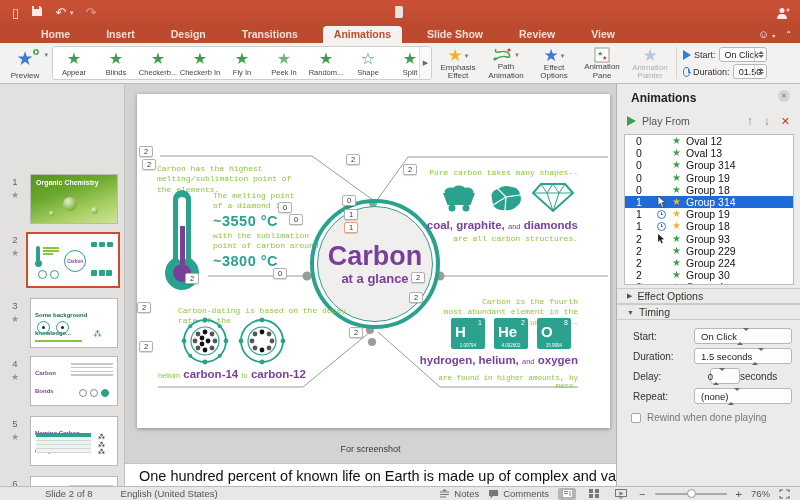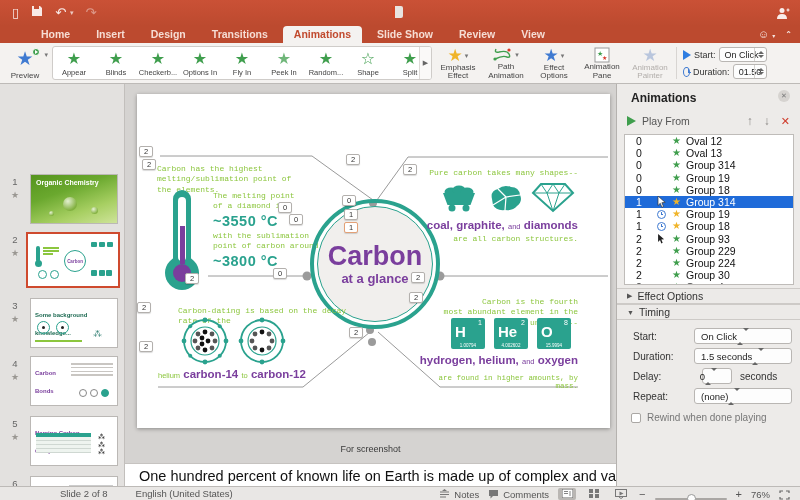--- a/index.html
+++ b/index.html
@@ -25,21 +25,21 @@
   .mag { position:relative; width:8px; height:8px; margin-right:4px; }
   .mag::before { content:""; position:absolute; left:0; top:0; width:5px; height:5px;
     border:1.3px solid #f0cfc2; border-radius:50%; }
   .mag::after { content:""; position:absolute; left:5.5px; top:5.5px; width:3px; height:1.3px;
     background:#f0cfc2; transform:rotate(45deg); }
   .mag-caret { color:#f0cfc2; font-size:6px; margin-right:3px; }
   .person-add { position:absolute; right:10px; top:6px; width:14px; height:13px; }
 
   
   .tabrow { position:absolute; left:0; top:26px; width:800px; height:17px; background:#bc4a2f; }
-  .tabs { display:flex; gap:4px; padding-left:30px; height:17px; align-items:flex-end; }
+  .tabs { display:flex; gap:14px; padding-left:30px; height:17px; align-items:flex-end; }
   .tab { color:#f6ddd4; font-size:10.5px; font-weight:bold; padding:2px 11px 3px; border-radius:4px 4px 0 0; }
   .tab.active { background:#f4f2f0; color:#c14a2e; }
   .tabrow-right { position:absolute; right:8px; top:2px; display:flex; gap:10px; align-items:center; }
   .smiley { color:rgba(255,255,255,.85); font-size:11px; }
   .chev-up { color:rgba(255,255,255,.85); font-size:8px; font-weight:bold; }
 
   
   .ribbon { position:absolute; left:0; top:43px; width:800px; height:41px; background:#f4f2f0;
     border-bottom:1px solid #bdbab7; display:flex; align-items:stretch; }
   .rgroup { display:flex; flex-direction:column; align-items:center; justify-content:space-between;
@@ -217,30 +217,30 @@
   .ap-section { position:absolute; left:0; right:0; height:16px; background:#eceae8;
     border-top:1px solid #cdcac7; border-bottom:1px solid #cdcac7; display:flex; align-items:center; padding-left:10px; }
   .ap-sec-tri { font-size:7px; color:#555; margin-right:5px; }
   .ap-sec-label { font-size:10.5px; color:#333; }
   .timingbody { position:absolute; left:0; right:0; top:240px; }
   .trow { position:absolute; left:16px; right:8px; height:16px; display:flex; align-items:center; }
   .trow .tl { font-size:10px; color:#333; flex:1; }
   .tselect { width:98px; height:16px; background:#fdfdfd; border:1px solid #b9b6b3; border-radius:3px;
     font-size:9.5px; color:#222; display:flex; align-items:center; padding-left:6px; position:relative; }
   .tsmall { width:30px; }
-  .tsuffix { font-size:10px; color:#333; margin-left:8px; width:52px; }
+  .tsuffix { font-size:10px; color:#333; width:52px; }
   .rewindrow { position:absolute; left:14px; top:72px; display:flex; align-items:center; gap:6px; }
   .cbx { width:10px; height:10px; background:#fff; border:1px solid #aaa7a4; border-radius:2px; }
   .rewind-label { font-size:10px; color:#777; }
 
   
   .statusbar { position:absolute; left:0; top:486px; width:800px; height:14px; background:#e9e7e5;
     border-top:1px solid #bdbab7; display:flex; align-items:center; font-size:9.5px; color:#555; }
-  .sb-left { display:flex; gap:28px; padding-left:60px; flex:1; }
-  .sb-right { display:flex; align-items:flex-end; gap:9px; padding-right:10px; }
+  .sb-left { display:flex; gap:28px; padding-left:45px; flex:1; }
+  .sb-right { display:flex; align-items:center; gap:9px; padding-right:10px; }
   .sb-item { display:flex; align-items:center; gap:4px; }
   .viewbtn { width:18px; height:12px; display:flex; align-items:center; justify-content:center; border-radius:2px; }
   .viewbtn.active { background:#b9b6b3; }
   .zoomtrack { width:72px; height:2px; background:#aaa7a4; border-radius:1px; position:relative; }
   .zoomthumb { position:absolute; left:32px; top:-4px; width:9px; height:9px; background:#fdfdfd;
     border:1px solid #999; border-radius:50%; }
   .sb-sign { font-size:11px; color:#555; }
   .cursor-arrow { display:block; }
 </style>
 </head>
@@ -304,21 +304,21 @@
         <div class="gitem">
             <span class="star"></span>
             <span class="rlabel">Blinds</span>
           </div>
         <div class="gitem">
             <span class="star"></span>
             <span class="rlabel">Checkerb...</span>
           </div>
         <div class="gitem">
             <span class="star"></span>
-            <span class="rlabel">Options In</span>
+            <span class="rlabel">Checkerb In</span>
           </div>
         <div class="gitem">
             <span class="star"></span>
             <span class="rlabel">Fly In</span>
           </div>
         <div class="gitem">
             <span class="star" style="opacity:.75"></span>
             <span class="rlabel">Peek In</span>
           </div>
         <div class="gitem">

